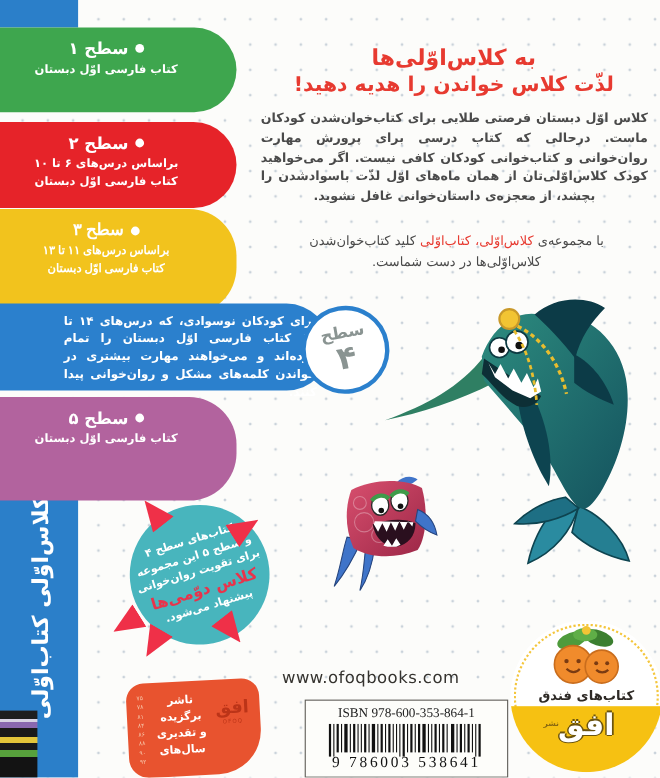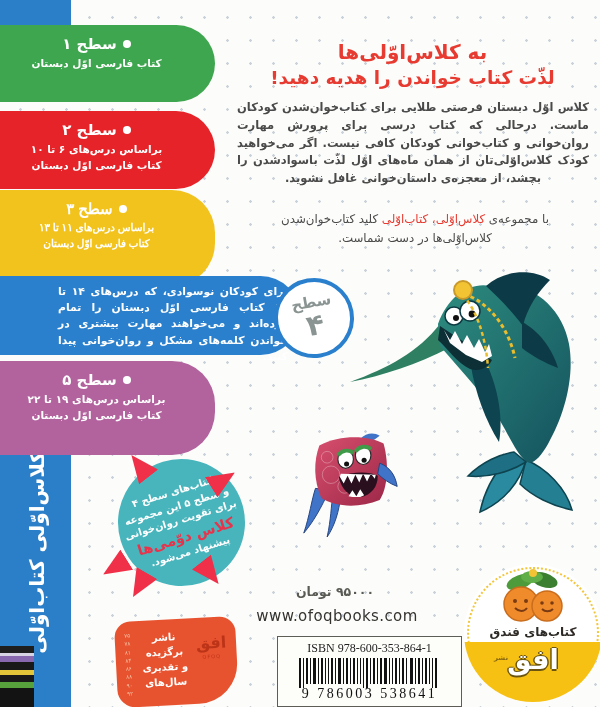--- a/index.html
+++ b/index.html
@@ -152,26 +152,25 @@
   <div class="abs l4badge">
     <div class="w">سطح</div>
     <div class="n">۴</div>
   </div>
 
   <div class="abs tab tab5" style="background-color: rgb(178, 99, 158);">
     <div class="tab-title">
       <span class="dot"></span>
       <span>سطح ۵</span>
     </div>
-    <div class="tab-sub">براساس درس‌های ۱۹ تا ۲۲</div>
     <div class="tab-sub">کتاب فارسی اوّل دبستان</div>
   </div>
 
   <div class="abs title1">به کلاس‌اوّلی‌ها</div>
-  <div class="abs title2">لذّت کتاب خواندن را هدیه دهید!</div>
+  <div class="abs title2">لذّت کلاس خواندن را هدیه دهید!</div>
   <div class="abs para1">کلاس اوّل دبستان فرصتی طلایی برای کتاب‌خوان‌شدن کودکان ماست. درحالی که کتاب درسی برای پرورش مهارت روان‌خوانی و کتاب‌خوانی کودکان کافی نیست. اگر می‌خواهید کودک کلاس‌اوّلی‌تان از همان ماه‌های اوّل لذّت باسوادشدن را بچشد، از معجزه‌ی داستان‌خوانی غافل نشوید.</div>
   <div class="abs para2"><span>با مجموعه‌ی </span><span class="hl">کلاس‌اوّلی، کتاب‌اوّلی</span><span> کلید کتاب‌خوان‌شدن کلاس‌اوّلی‌ها در دست شماست.</span></div>
 
   <svg class="abs fish-sword" viewBox="0 0 262 254">
     <defs>
       <linearGradient id="sbody" x1="0" y1="0" x2="1" y2="1">
         <stop offset="0" stop-color="#2d8c7f"></stop>
           <stop offset="1" stop-color="#14525e"></stop>
       </linearGradient>
     </defs>
@@ -226,21 +225,20 @@
     <div class="s">برای تقویت روان‌خوانی</div>
     <div class="s4">کلاس دوّمی‌ها</div>
     <div class="s">پیشنهاد می‌شود.</div>
   </div>
   <div class="abs tri tri1" style="background-color: rgb(239, 48, 72);"></div>
   <div class="abs tri tri2" style="background-color: rgb(239, 48, 72);"></div>
   <div class="abs tri tri3" style="background-color: rgb(239, 48, 72);"></div>
   <div class="abs tri tri4" style="background-color: rgb(239, 48, 72);"></div>
   <div class="abs tri tri5" style="background-color: rgb(239, 48, 72);"></div>
 
-  <div class="abs price">۹۵۰۰۰ تومان</div>
   <div class="abs website">www.ofoqbooks.com</div>
 
   <div class="abs isbnbox">
     <div class="it">ISBN 978-600-353-864-1</div>
     <svg width="146" height="30" viewBox="0 0 146 30">
       <g fill="#111">
         <rect x="2" y="0" width="2" height="30"></rect>
           <rect x="6" y="0" width="1" height="30"></rect>
         <rect x="9" y="0" width="2" height="26"></rect>
           <rect x="13" y="0" width="1" height="26"></rect>

